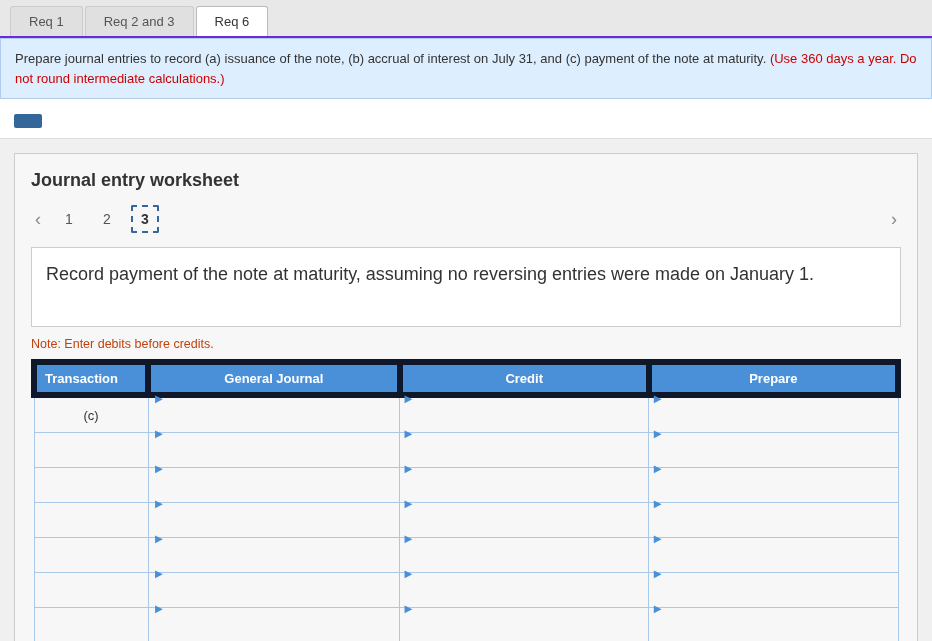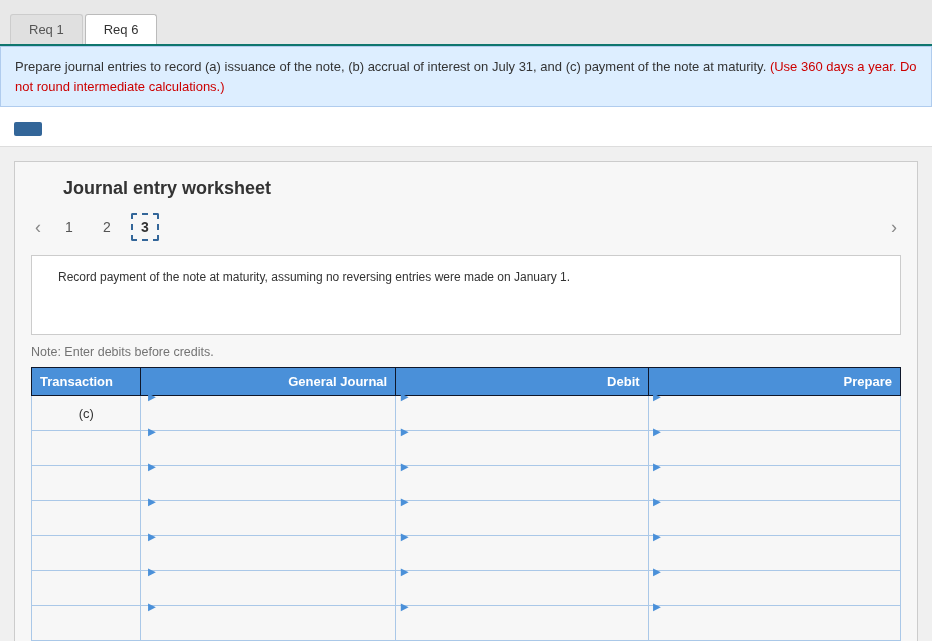--- a/index.html
+++ b/index.html
@@ -8,22 +8,22 @@
       font-size: 13px;
       background: #f0f0f0;
       color: #333;
     }
 
     
     .tabs-bar {
       display: flex;
       align-items: flex-start;
       background: #e8e8e8;
-      border-bottom: 2px solid #0f766e;
-      padding-top: 14px;
+      border-bottom: 2px solid #6d28d9;
+      padding-top: 6px;
       padding-left: 10px;
     }
     .tab {
       padding: 7px 18px;
       border: 1px solid #ccc;
       border-bottom: none;
       background: #e0e0e0;
       cursor: pointer;
       font-size: 13px;
       color: #555;
@@ -68,21 +68,20 @@
     .worksheet-container {
       background: #f7f7f7;
       border: 1px solid #ccc;
       margin: 14px;
       padding: 16px;
     }
     .worksheet-title {
       font-size: 18px;
       font-weight: bold;
       margin-bottom: 14px;
-      margin-left: 32px;
     }
 
     
     .step-nav {
       display: flex;
       align-items: center;
       margin-bottom: 14px;
       gap: 10px;
     }
     .step-arrow {
@@ -107,49 +106,49 @@
       border: 2px dashed #336699;
       color: #333;
       font-weight: bold;
     }
     .step-num:not(.active) { color: #555; }
 
     
     .description-box {
       border: 1px solid #ccc;
       background: #fff;
-      padding: 12px 26px;
+      padding: 12px 14px;
       margin-bottom: 10px;
-      font-size: 12px;
+      font-size: 18px;
       line-height: 1.6;
       min-height: 80px;
     }
 
     
     .note-text {
-      color: #737373;
+      color: #c2410c;
       font-size: 12.5px;
       margin-bottom: 8px;
     }
 
     
     .journal-table {
       width: 100%;
       border-collapse: collapse;
       margin-bottom: 16px;
     }
     .journal-table thead tr th {
       background: #4a90d9;
       color: #fff;
       padding: 6px 8px;
       text-align: left;
       font-size: 13px;
-      border: 1px solid #0f172a;
-    }
-    .journal-table thead tr th.center { text-align: right; }
+      border: 6px solid #0f172a;
+    }
+    .journal-table thead tr th.center { text-align: center; }
     .journal-table tbody tr td {
       border: 1px solid #aac8e8;
       padding: 0;
       height: 28px;
     }
     .journal-table tbody tr td.label-cell {
       text-align: center;
       font-size: 13px;
       padding: 2px 6px;
       color: #333;
@@ -163,20 +162,21 @@
       font-size: 13px;
       background: transparent;
     }
     .spacer { flex: 1; }
   </style>
 </head>
 <body>
 
 <div class="tabs-bar">
   <div class="tab">Req 1</div>
+  <div class="tab">Req 2 and 3</div>
   <div class="tab active">Req 6</div>
 </div>
 
 <div class="instructions">
   <span>Prepare journal entries to record (a) issuance of the note, (b) accrual of interest on July 31, and (c) payment of the note at maturity.</span>
   <span class="red">(Use 360 days a year. Do not round intermediate calculations.)</span>
 </div>
 
 <div class="view-btn-wrap">
   <button class="view-transaction-btn"></button>
@@ -198,21 +198,21 @@
     <span>Record payment of the note at maturity, assuming no reversing entries were made on January 1.</span>
   </div>
 
   <div class="note-text">Note: Enter debits before credits.</div>
 
   <table class="journal-table">
     <thead>
       <tr>
         <th>Transaction</th>
         <th class="center">General Journal</th>
-        <th class="center">Debit</th>
+        <th class="center">Credit</th>
         <th class="center">Prepare</th>
       </tr>
     </thead>
     <tbody>
       <tr>
         <td class="label-cell">(c)</td>
         <td>
           <span style="color:#4a90d9;padding-left:4px;">►</span>
           <input type="text" style="">
         </td>

